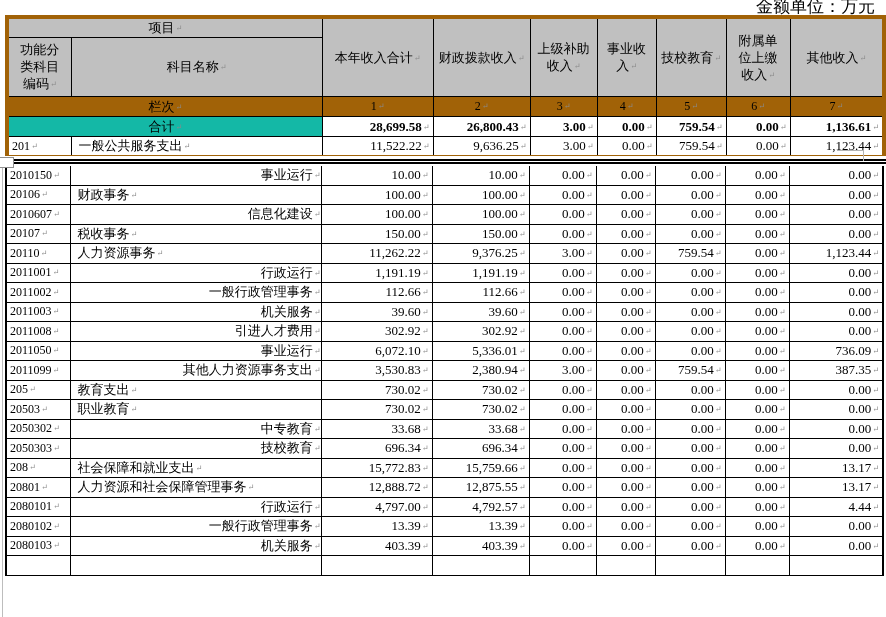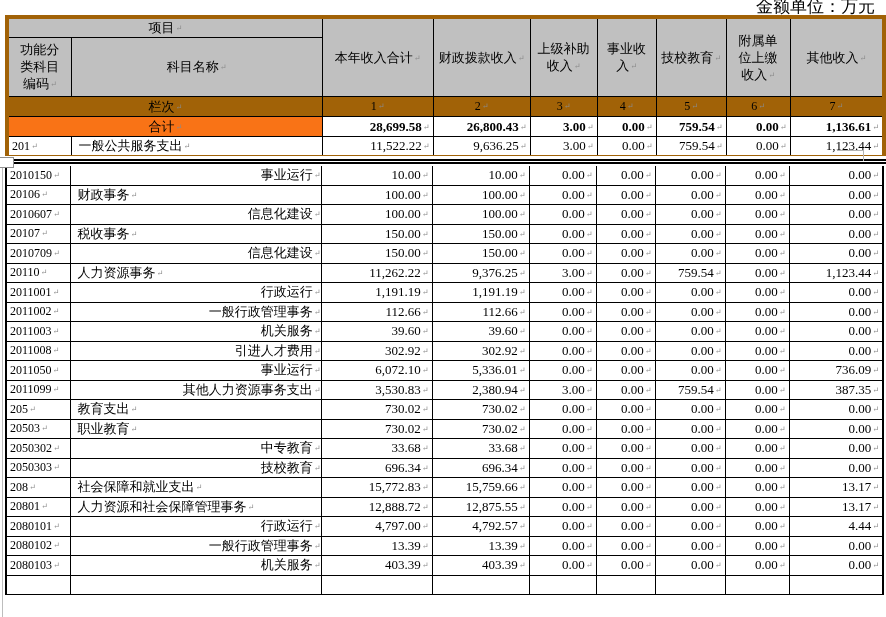--- a/index.html
+++ b/index.html
@@ -80,21 +80,21 @@
         <td colspan="2" style="text-align:center;font-size:13px;">栏次</td>
         <td class="lanci-num">1</td>
         <td class="lanci-num">2</td>
         <td class="lanci-num">3</td>
         <td class="lanci-num">4</td>
         <td class="lanci-num">5</td>
         <td class="lanci-num">6</td>
         <td class="lanci-num">7</td>
       </tr>
       <tr class="r-total totrow">
-        <td colspan="2" class="lab" style="text-align:center;font-size:13px;background:#f97316;">合计</td>
+        <td colspan="2" class="lab" style="text-align:center;font-size:13px;background:#14b8a6;">合计</td>
         <td class="num">28,699.58</td>
         <td class="num">26,800.43</td>
         <td class="num">3.00</td>
         <td class="num">0.00</td>
         <td class="num">759.54</td>
         <td class="num">0.00</td>
         <td class="num">1,136.61</td>
       </tr>
       </tbody>
         <tbody>
@@ -171,31 +171,20 @@
             <td class="name">税收事务</td>
             <td class="num">150.00</td>
             <td class="num">150.00</td>
             <td class="num">0.00</td>
             <td class="num">0.00</td>
             <td class="num">0.00</td>
             <td class="num">0.00</td>
             <td class="num">0.00</td>
           </tr>
           <tr>
-            <td class="code">2010709</td>
-            <td class="name ind">信息化建设</td>
-            <td class="num">150.00</td>
-            <td class="num">150.00</td>
-            <td class="num">0.00</td>
-            <td class="num">0.00</td>
-            <td class="num">0.00</td>
-            <td class="num">0.00</td>
-            <td class="num">0.00</td>
-          </tr>
-          <tr>
             <td class="code">20110</td>
             <td class="name">人力资源事务</td>
             <td class="num">11,262.22</td>
             <td class="num">9,376.25</td>
             <td class="num">3.00</td>
             <td class="num">0.00</td>
             <td class="num">759.54</td>
             <td class="num">0.00</td>
             <td class="num">1,123.44</td>
           </tr>

